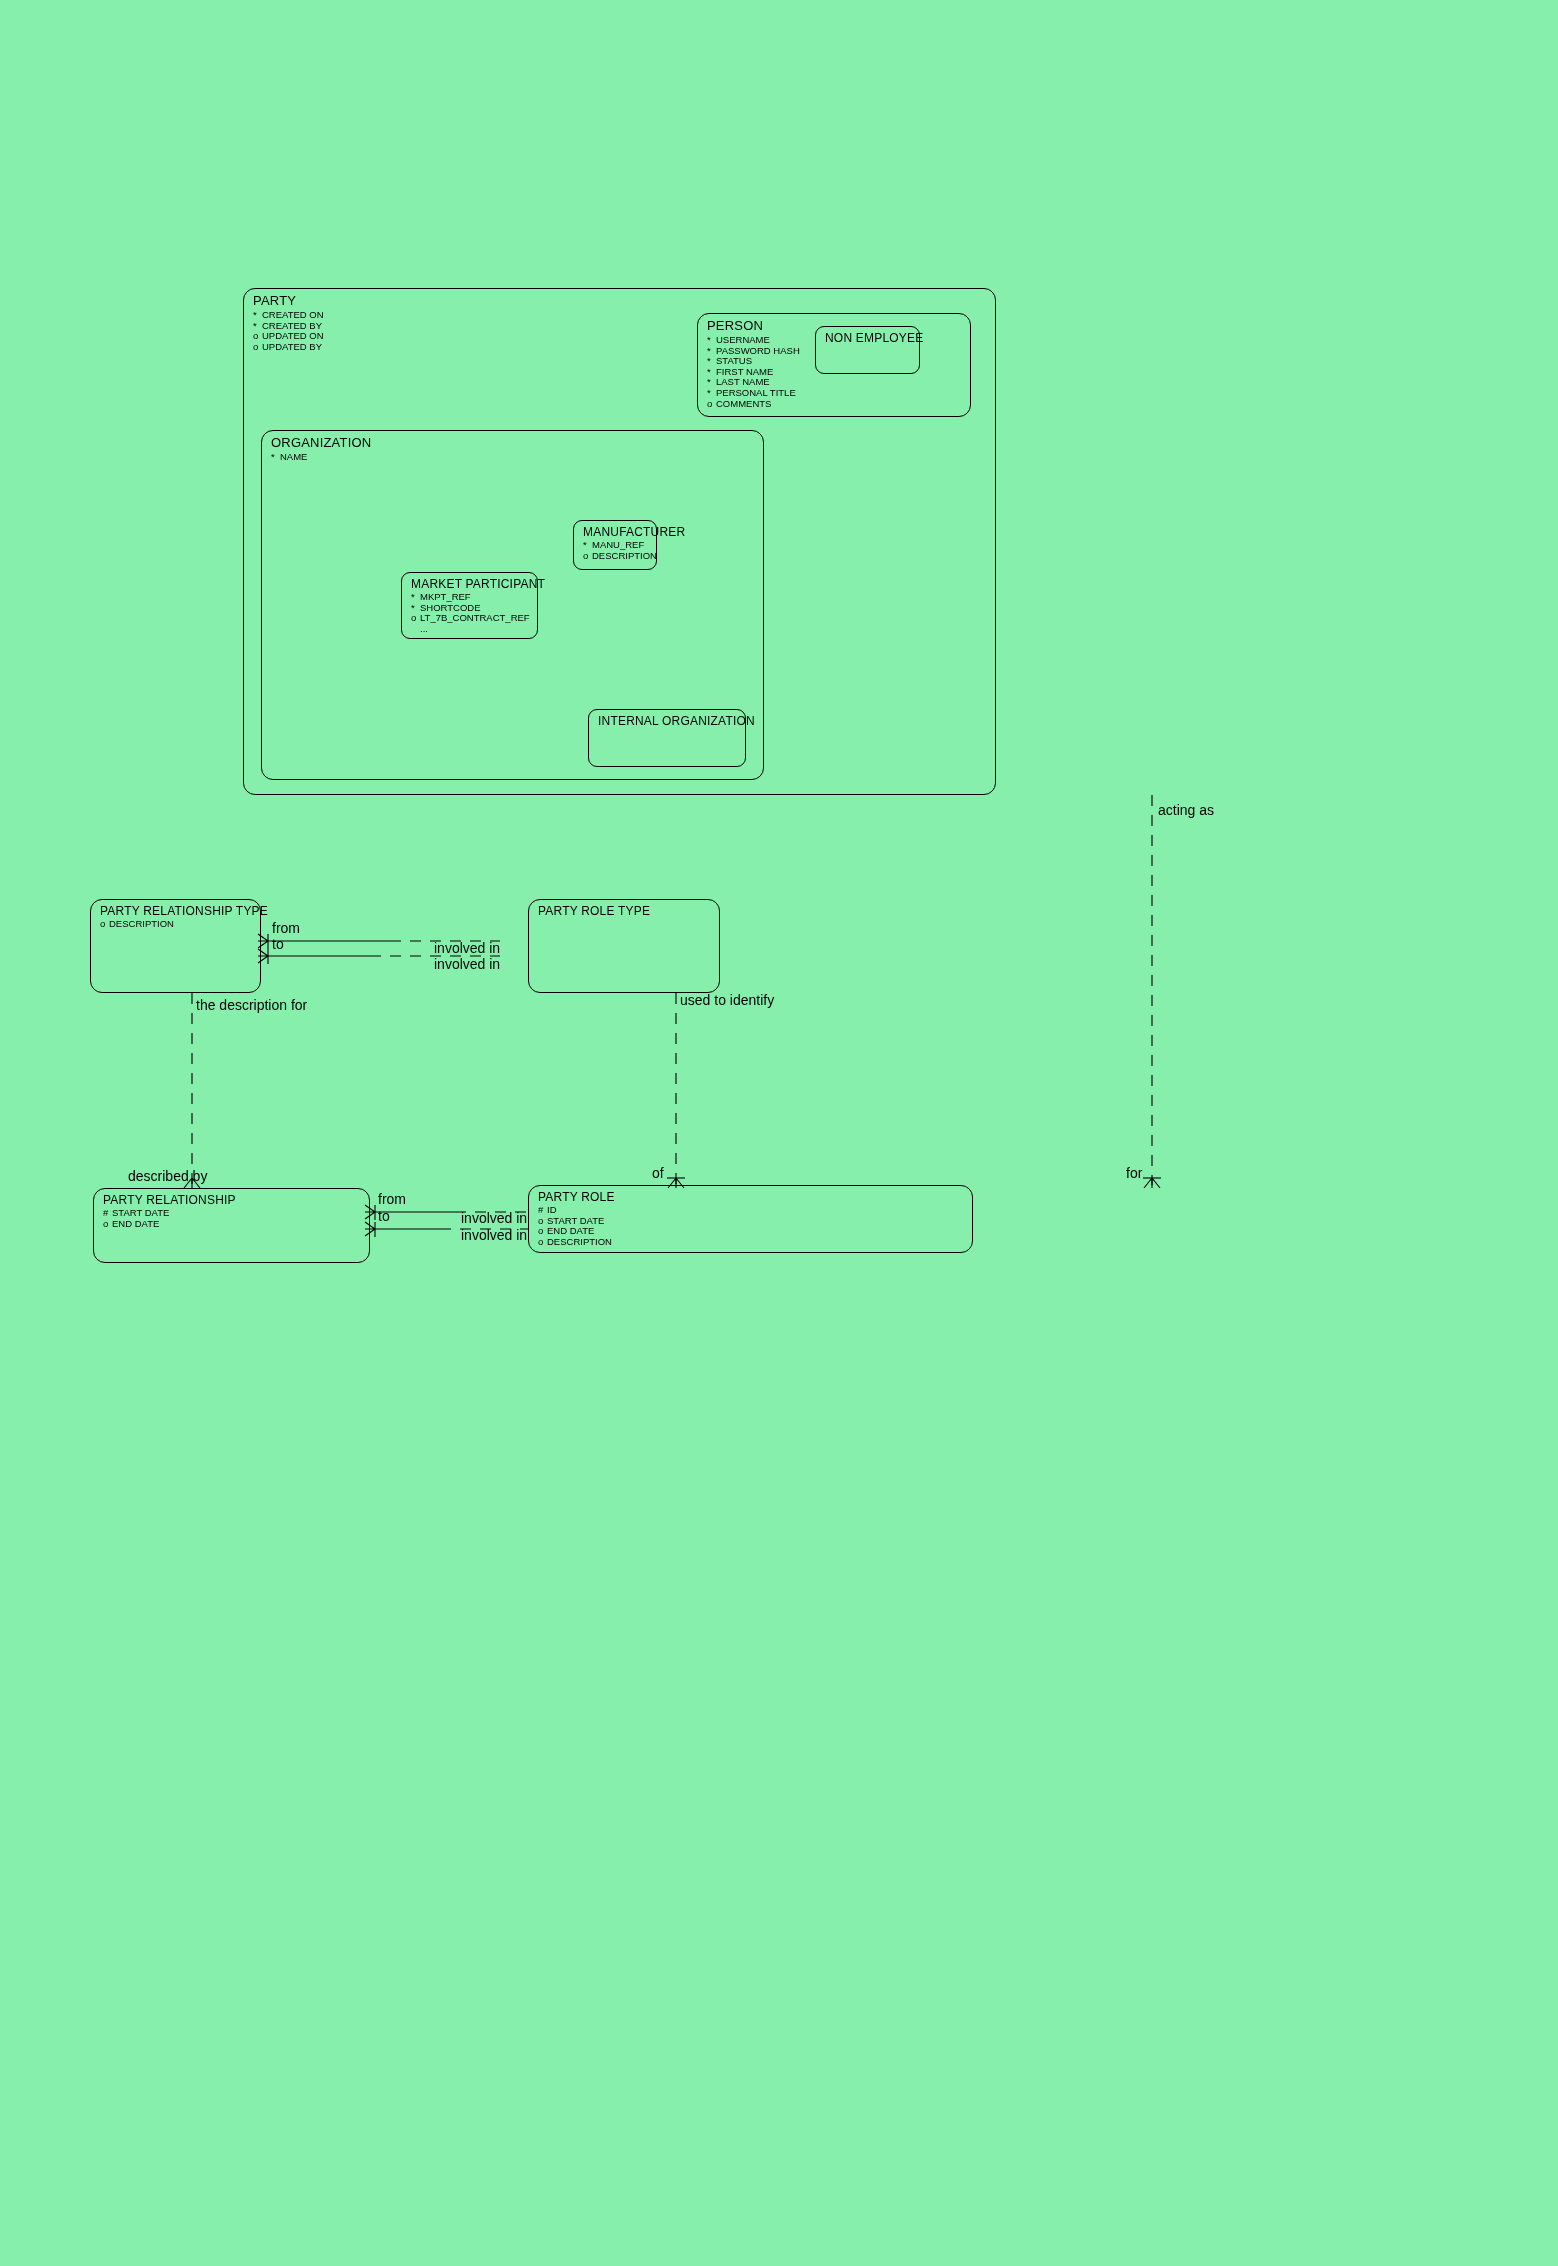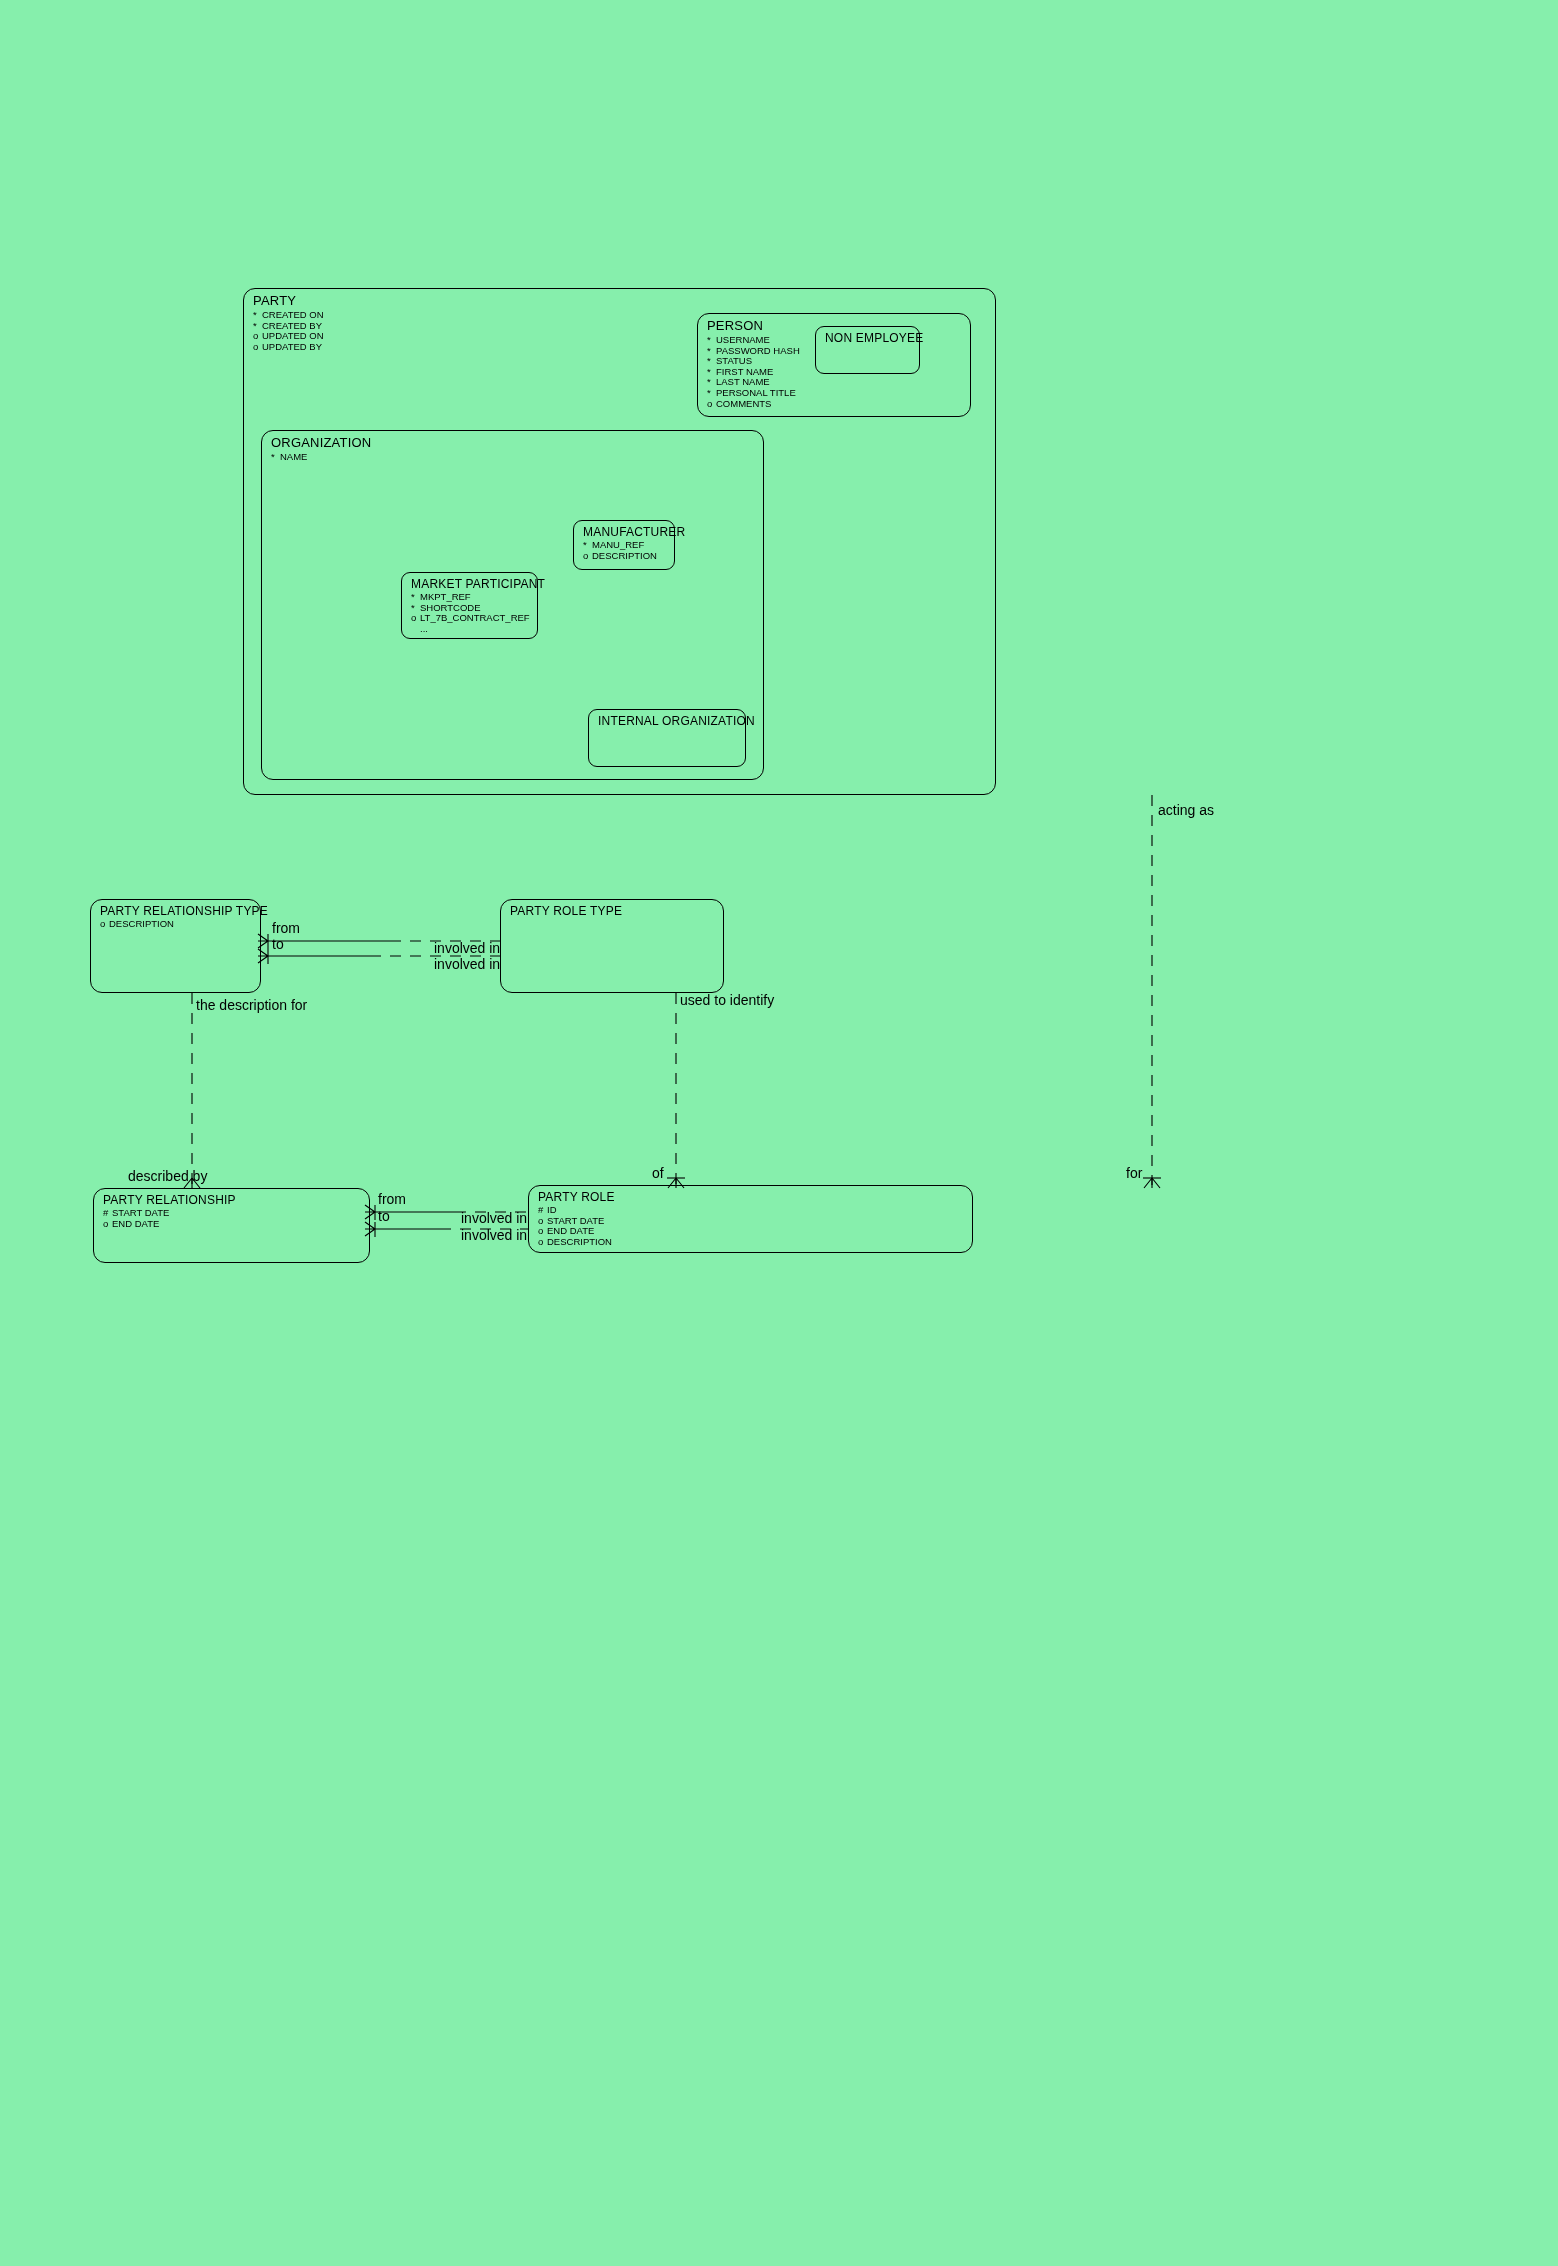--- a/index.html
+++ b/index.html
@@ -104,21 +104,21 @@
   </div>
 
   <div class="entity" style="left:261px; top:430px; width:503px; height:350px;">
     <div class="ename">ORGANIZATION</div>
     <div class="attrs">
       <span class="row"><span class="mark">*</span><span>NAME</span></span>
     </div>
   </div>
 
 
-  <div class="entity" style="left:573px; top:520px; width:102px; height:50px; border-radius:9px;">
+  <div class="entity" style="left:573px; top:520px; width:84px; height:50px; border-radius:9px;">
     <div class="ename small">MANUFACTURER</div>
     <div class="attrs" style="top:19px;">
       <span class="row"><span class="mark">*</span><span>MANU_REF</span></span>
       <span class="row"><span class="mark">o</span><span>DESCRIPTION</span></span>
     </div>
   </div>
 
   <div class="entity" style="left:401px; top:572px; width:137px; height:67px; border-radius:9px;">
     <div class="ename small">MARKET PARTICIPANT</div>
     <div class="attrs" style="top:19px;">
@@ -133,21 +133,21 @@
     <div class="ename small">INTERNAL ORGANIZATION</div>
   </div>
 
   <div class="entity" style="left:90px; top:899px; width:171px; height:94px;">
     <div class="ename small">PARTY RELATIONSHIP TYPE</div>
     <div class="attrs" style="top:19px;">
       <span class="row"><span class="mark">o</span><span>DESCRIPTION</span></span>
     </div>
   </div>
 
-  <div class="entity" style="left:500px; top:899px; width:224px; height:94px;border-radius:12px;">
+  <div class="entity" style="left:528px; top:899px; width:192px; height:94px;border-radius:12px;">
     <div class="ename small">PARTY ROLE TYPE</div>
   </div>
 
   <div class="entity" style="left:93px; top:1188px; width:277px; height:75px;">
     <div class="ename small">PARTY RELATIONSHIP</div>
     <div class="attrs" style="top:19px;">
       <span class="row"><span class="mark">#</span><span>START DATE</span></span>
       <span class="row"><span class="mark">o</span><span>END DATE</span></span>
     </div>
   </div>

